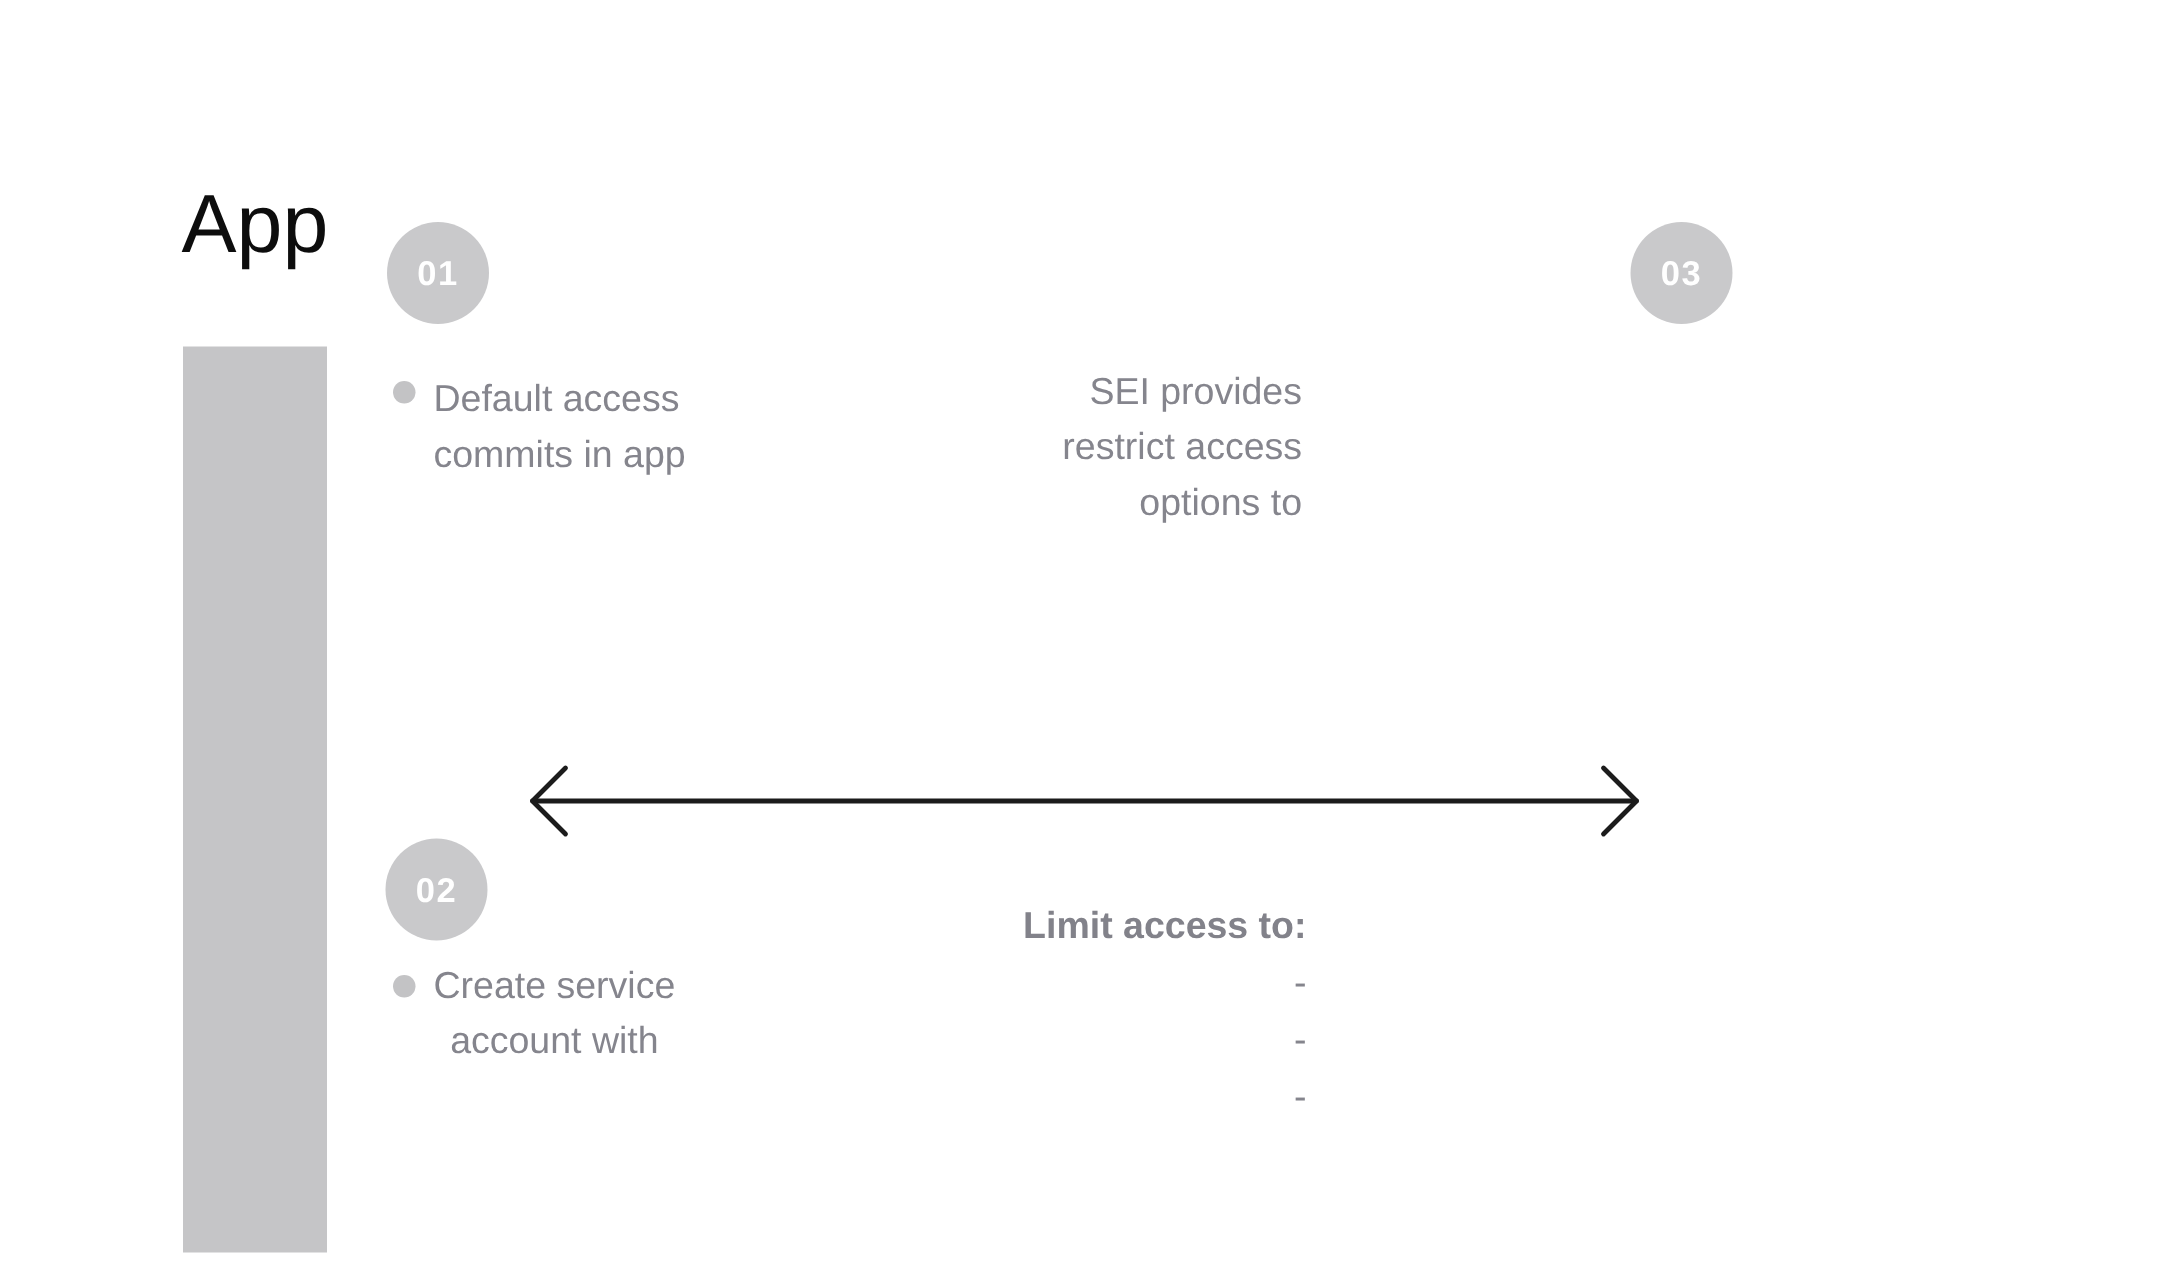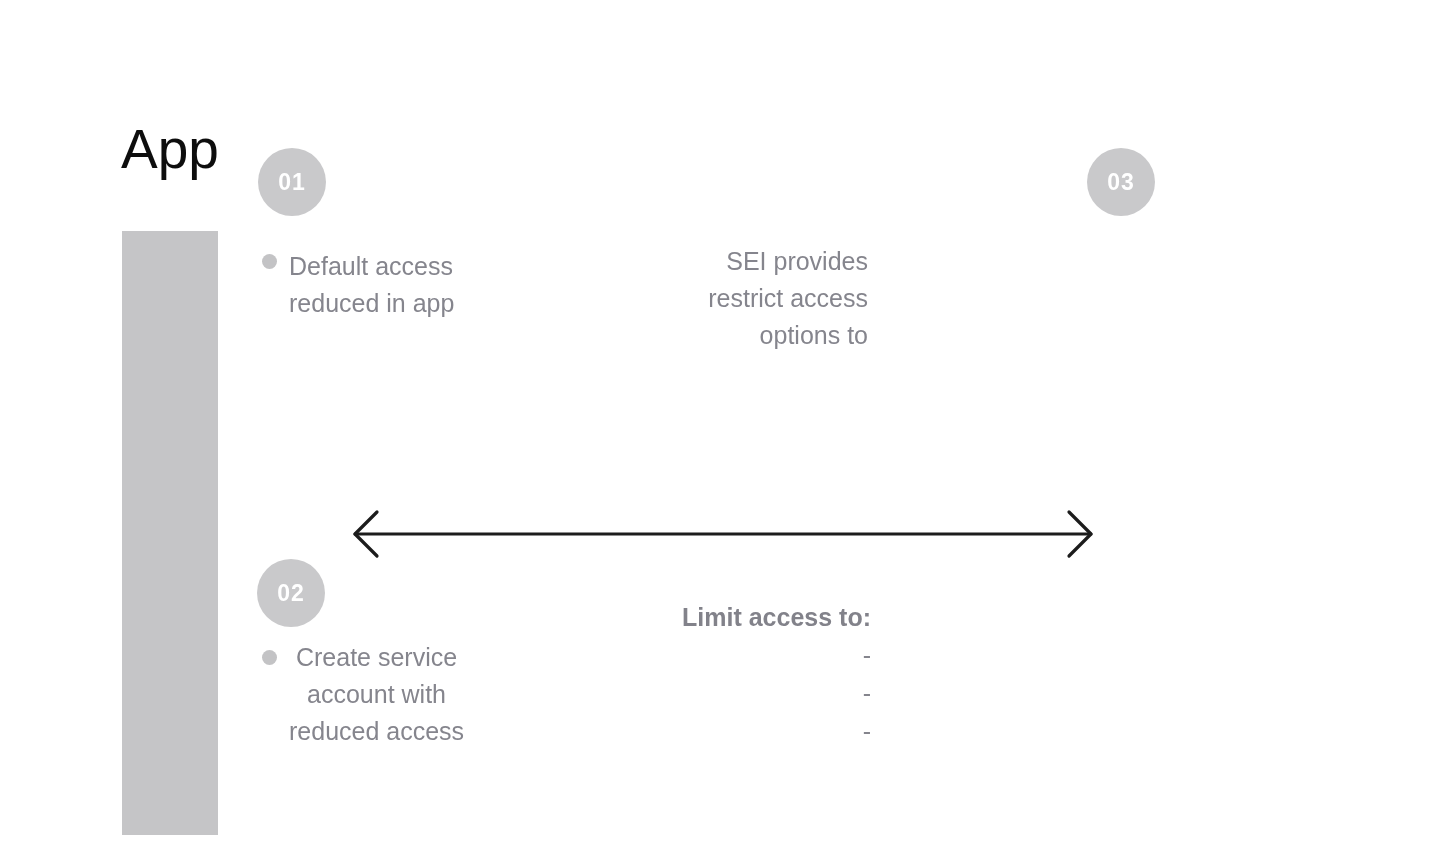--- a/index.html
+++ b/index.html
@@ -128,28 +128,27 @@
   <div class="abs step-circle circle-02">
     <span>02</span>
   </div>
   <div class="abs step-circle circle-03">
     <span>03</span>
   </div>
 
   <div class="abs bullet bullet-01"></div>
   <div class="abs step-text text-01">
     <div>Default access</div>
-    <div>reduced in app</div>
+    <div>commits in app</div>
   </div>
 
   <div class="abs bullet bullet-02"></div>
   <div class="abs step-text text-02">
     <div>Create service</div>
     <div>account with</div>
-    <div>reduced access</div>
   </div>
 
   <div class="abs bullet bullet-03"></div>
   <div class="abs step-text text-03">
     <div>SEI provides</div>
     <div>restrict access</div>
     <div>options to</div>
   </div>
 
   <div class="abs arrow-wrap">

